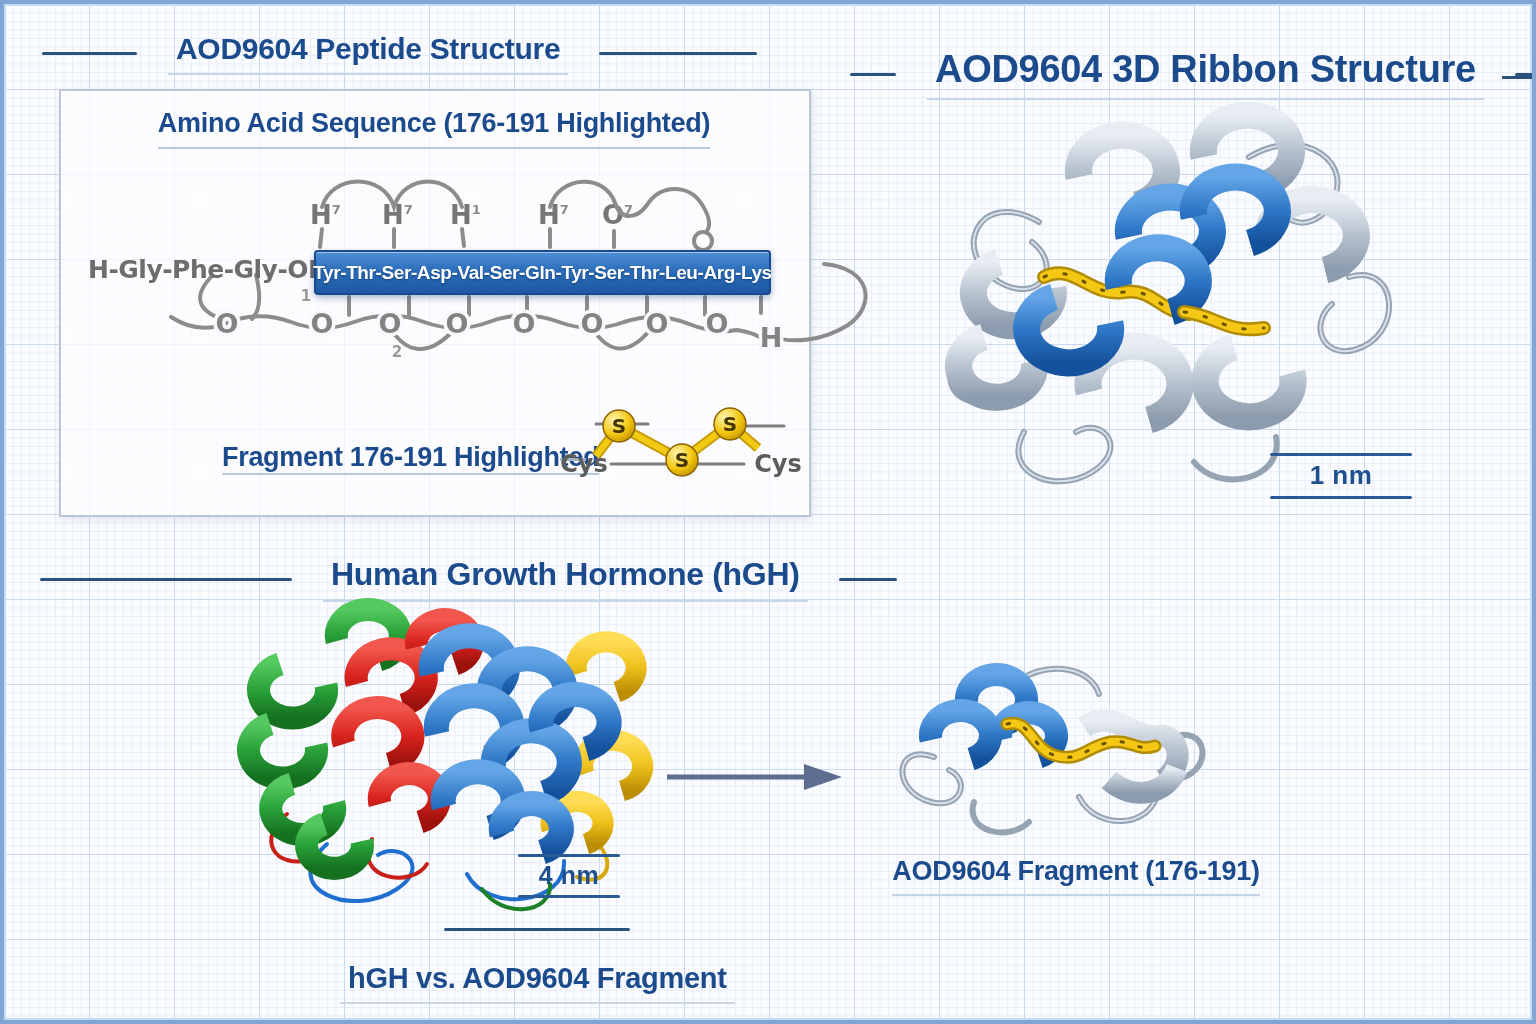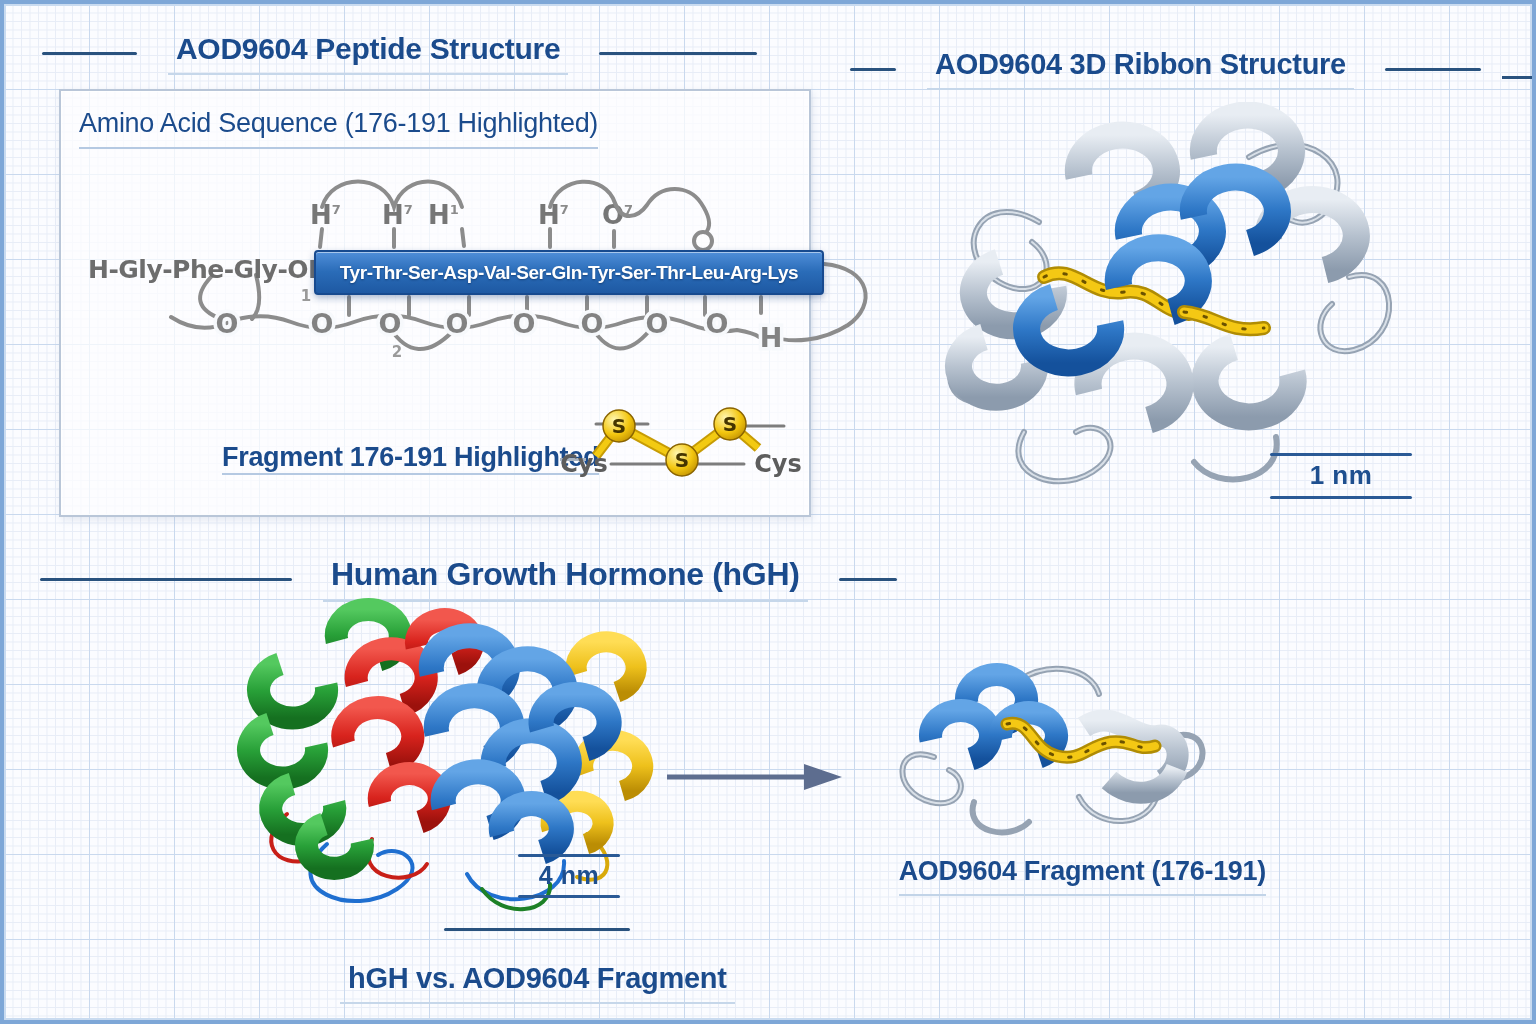--- a/index.html
+++ b/index.html
@@ -22,52 +22,52 @@
   .sec-title .t{
     font-weight:bold;color:#1b4b8c;white-space:nowrap;
     border-bottom:2px solid #c6d7ea;padding:0 8px 7px 8px;letter-spacing:-0.3px;
   }
   .panel{
     position:absolute;left:55px;top:85px;width:748px;height:424px;
     background:rgba(253,254,255,0.72);
     border:2px solid #b9c6d8;box-shadow:0 0 0 1px rgba(255,255,255,0.8) inset, 2px 3px 8px rgba(120,145,180,0.18);
   }
   .subtitle{
-    position:absolute;left:75px;top:104px;width:710px;text-align:left;
-    font-size:27px;font-weight:normal;color:#1b4b8c;letter-spacing:-0.3px;
+    position:absolute;left:75px;top:104px;width:710px;text-align:center;
+    font-size:27px;font-weight:bold;color:#1b4b8c;letter-spacing:-0.3px;
   }
   .subtitle span{display:inline-block;border-bottom:2px solid #b5c9e2;padding-bottom:8px;}
   .hlab{
     position:absolute;color:#767676;font-weight:bold;font-size:26px;
     font-family:"DejaVu Sans",sans-serif;line-height:1;
   }
   .hlab sup{font-size:13px;color:#8b8b8b;}
   .leftseq{
     position:absolute;left:84px;top:251px;font-size:25px;font-weight:bold;color:#6d6d6d;
     font-family:"DejaVu Sans",sans-serif;letter-spacing:-0.5px;white-space:nowrap;
   }
   .seqbar{
-    position:absolute;left:310px;top:246px;width:510px;height:45px;box-sizing:border-box;
+    position:absolute;left:310px;top:246px;width:457px;height:45px;box-sizing:border-box;
     display:flex;align-items:center;justify-content:center;
     background:linear-gradient(180deg,#4f8ed9 0%,#2a6cb8 48%,#1e59a3 100%);
     border:2px solid #174a8f;border-radius:4px;
     box-shadow:0 3px 7px rgba(20,60,120,0.35), inset 0 1px 0 rgba(255,255,255,0.5);
     color:#ffffff;font-size:19px;font-weight:bold;letter-spacing:-0.4px;white-space:nowrap;
     text-shadow:0 1px 2px rgba(0,30,70,0.5);
   }
   .fragtitle{
     position:absolute;left:218px;top:438px;font-size:27px;font-weight:bold;color:#1b4b8c;letter-spacing:-0.3px;
   }
   .fragtitle span{display:inline-block;border-bottom:2px solid #b5c9e2;}
   .dashjoin{position:absolute;left:556px;top:454px;width:26px;height:3px;background:#a9b4c2;}
   .scalebar{position:absolute;color:#1e4f8f;font-weight:bold;text-align:center;}
   .scalebar .sb-line{height:3px;background:#2a5a96;border-radius:2px;}
   .scalebar .sb-text{padding:4px 0 5px 0;letter-spacing:0.5px;}
   .resultlabel{
-    position:absolute;left:882px;top:852px;width:380px;text-align:right;
+    position:absolute;left:882px;top:852px;width:380px;text-align:center;
     font-size:27px;font-weight:bold;color:#1b4b8c;letter-spacing:-0.3px;
   }
   .resultlabel span{display:inline-block;border-bottom:2px solid #c2d4e8;padding-bottom:7px;}
   .absvg{position:absolute;}
   svg text.orow{
     font-family:"DejaVu Sans",sans-serif;font-weight:bold;font-size:27px;fill:#828282;
     stroke:#f7f9fc;stroke-width:7px;paint-order:stroke;text-anchor:middle;
   }
   svg text.digit{font-family:"DejaVu Sans",sans-serif;font-weight:bold;font-size:15px;fill:#9a9a9a;text-anchor:middle;}
   svg text.cys{font-family:"DejaVu Sans",sans-serif;font-weight:bold;font-size:24px;fill:#5d5d5d;text-anchor:middle;}
@@ -114,33 +114,33 @@
   </svg>
 
   <div class="sec-title" style="left:38px;top:28px;">
     <div class="rule" style="width:95px"></div>
     <div class="t" style="font-size:30px">AOD9604 Peptide Structure</div>
     <div class="rule" style="width:158px"></div>
   </div>
 
   <div class="sec-title" style="left:846px;top:44px;">
     <div class="rule" style="width:46px"></div>
-    <div class="t" style="font-size:29px">AOD9604 3D Ribbon Structure</div>
+    <div class="t" style="font-size:38px">AOD9604 3D Ribbon Structure</div>
     <div class="rule" style="width:96px"></div>
   </div>
   <div style="position:absolute;left:1498px;top:72px;width:38px;height:3px;background:#29527e;"></div>
 
   <div class="panel"></div>
   <div class="subtitle">
     <span>Amino Acid Sequence (176-191 Highlighted)</span>
   </div>
 
   <div class="hlab" style="left:306px;top:198px;"><span>H</span><sup>7</sup></div>
   <div class="hlab" style="left:378px;top:198px;"><span>H</span><sup>7</sup></div>
-  <div class="hlab" style="left:424px;top:198px;"><span>H</span><sup>1</sup></div>
+  <div class="hlab" style="left:446px;top:198px;"><span>H</span><sup>1</sup></div>
   <div class="hlab" style="left:534px;top:198px;"><span>H</span><sup>7</sup></div>
   <div class="hlab" style="left:598px;top:198px;"><span>O</span><sup>7</sup></div>
 
   <svg class="absvg" style="left:55px;top:165px;" width="820" height="200" viewBox="0 0 820 200">
     <g fill="none" stroke="#8c8c8c" stroke-width="4" stroke-linecap="round">
       <path d="M263,38 C273,4 325,4 335,38 C345,4 393,4 403,38"></path>
       <path d="M491,38 C500,6 546,4 556,34 C562,52 578,50 588,36 C602,14 630,16 642,34 C650,46 652,56 648,62"></path>
       <circle cx="644" cy="72" r="9" fill="rgba(255,255,255,0.6)"></circle>
       <path d="M263,60 L261,78"></path>
         <path d="M335,60 L335,78"></path>

